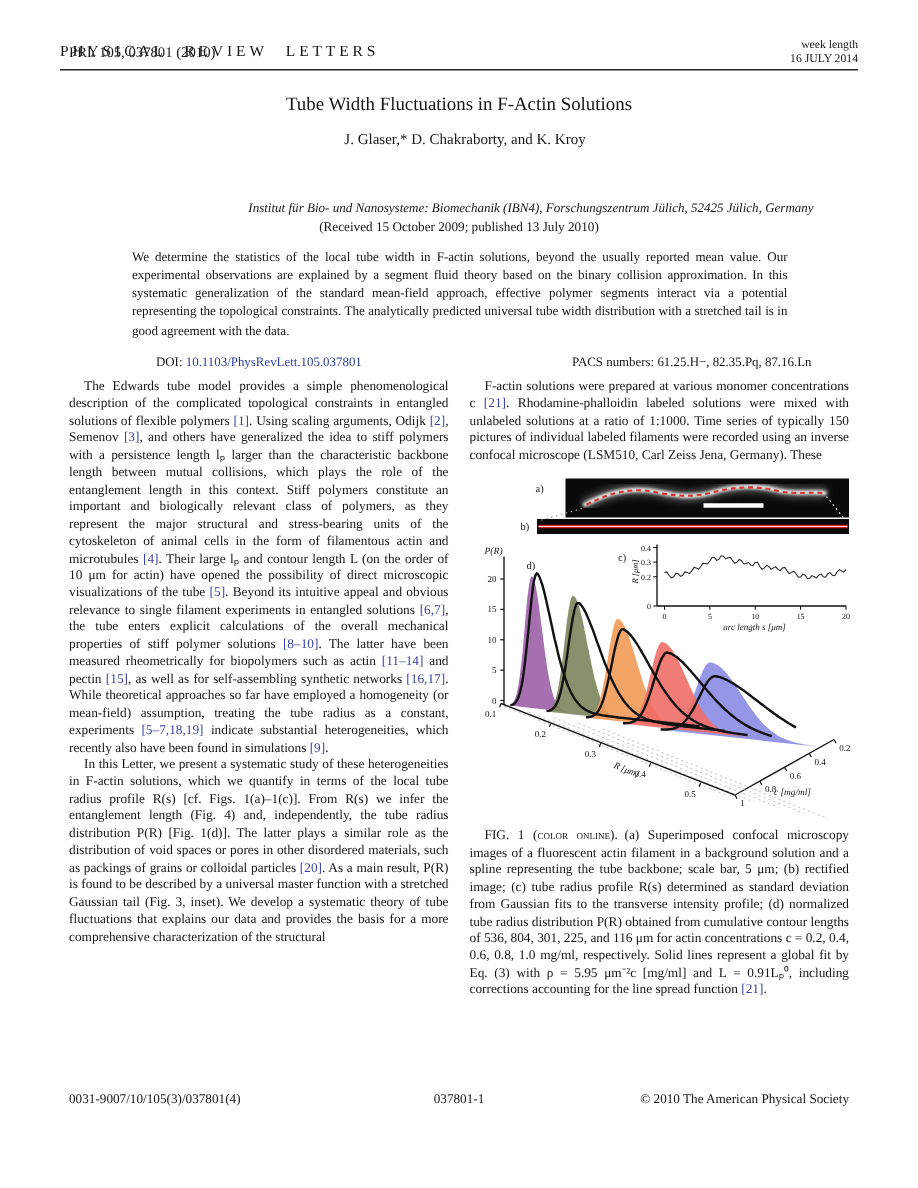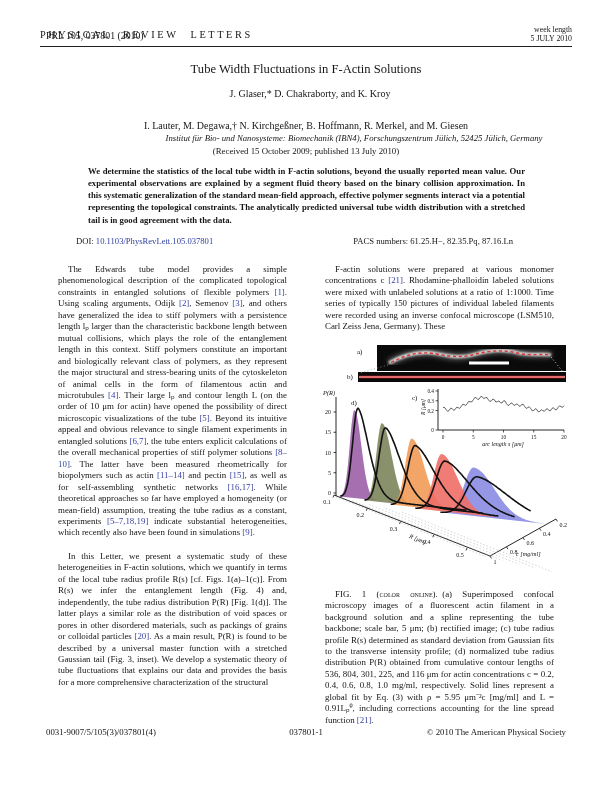--- a/index.html
+++ b/index.html
@@ -15,28 +15,28 @@
   
   .title{position:absolute;top:62px;left:0;width:100%;text-align:center;
          font-size:12.6px;font-weight:normal;}
   .authors1{position:absolute;top:88px;left:4px;width:100%;text-align:center;font-size:10px;}
   .affil1{position:absolute;top:101px;left:0;width:100%;text-align:center;font-style:italic;font-size:8.7px;}
   .authors2{position:absolute;top:120px;left:0;width:100%;text-align:center;font-size:10px;}
   .affil2{position:absolute;top:133px;left:0;width:100%;text-align:center;font-style:italic;font-size:8.7px;margin-left:48px;}
   .received{position:absolute;top:145.5px;left:0;width:100%;text-align:center;font-size:8.8px;}
   
   .abstract{position:absolute;top:165px;left:88px;width:437px;font-size:8.7px;
-            line-height:12.15px;text-align:justify;font-weight:bold;}
-  .doirow{position:absolute;top:236px;left:76px;width:437px;font-size:8.6px;
+            line-height:12.15px;text-align:justify;}
+  .doirow{position:absolute;top:236px;left:104px;width:437px;font-size:8.6px;
           display:flex;justify-content:space-between;}
   
   .col{position:absolute;top:252px;width:253px;}
   .col-left{left:46px;}
   .col-right{left:313px;}
-  .col p{margin:12px;text-indent:10px;font-size:8.9px;line-height:11.45px;text-align:justify;}
+  .col p{margin:0;text-indent:10px;font-size:8.9px;line-height:11.45px;text-align:justify;}
   .col p.noindent{text-indent:0;}
   figure{margin:10px 0 0 0;padding:0;}
   .fig-caption{margin-top:5px;font-size:8.45px;line-height:11.55px;text-align:justify;}
   .cap-lead{font-variant:small-caps;}
   svg{overflow:visible;display:block;}
   svg text{font-family:"Liberation Serif",serif;fill:#111;}
   
   .ftr{position:absolute;top:727px;left:46px;right:46px;font-size:8.8px;}
   .ftr-left{position:absolute;left:0;}
   .ftr-center{position:absolute;left:0;right:0;text-align:center;}
@@ -45,29 +45,28 @@
 </head>
 <body>
 
 <div class="page">
 
   <div class="hdr">
     <span class="hdr-left">PRL 105, 037801 (2010)</span>
     <span class="hdr-center">PHYSICAL REVIEW LETTERS</span>
     <span class="hdr-right">
       <span>week length</span><br>
-      <span>5 JULY 2010</span>
+      <span>16 JULY 2014</span>
     </span>
   </div>
   <div class="hdr-rule"></div>
 
   <div class="title">Tube Width Fluctuations in F-Actin Solutions</div>
 
   <div class="authors1">J. Glaser,* D. Chakraborty, and K. Kroy</div>
-  <div class="authors2">I. Lauter, M. Degawa,† N. Kirchgeßner, B. Hoffmann, R. Merkel, and M. Giesen</div>
   <div class="affil2">Institut für Bio- und Nanosysteme: Biomechanik (IBN4), Forschungszentrum Jülich, 52425 Jülich, Germany</div>
   <div class="received">(Received 15 October 2009; published 13 July 2010)</div>
 
   <div class="abstract">We determine the statistics of the local tube width in F-actin solutions, beyond the usually reported mean value. Our experimental observations are explained by a segment fluid theory based on the binary collision approximation. In this systematic generalization of the standard mean-field approach, effective polymer segments interact via a potential representing the topological constraints. The analytically predicted universal tube width distribution with a stretched tail is in good agreement with the data.</div>
 
   <div class="doirow">
     <span>
       <span>DOI:</span>
       <span class="doi-link" style="color: rgb(44, 62, 158);">10.1103/PhysRevLett.105.037801</span>
     </span>
@@ -195,17 +194,17 @@
             <text x="99" y="55" font-size="7" text-anchor="start">c)</text>
             <polyline points="130.0,62.6 131.5,62.3 133.0,64.5 134.5,66.3 136.1,65.5 137.6,63.2 139.1,63.5 140.6,65.3 142.1,64.5 143.6,62.3 145.1,62.6 146.6,63.4 148.2,61.6 149.7,59.3 151.2,59.6 152.7,60.5 154.2,58.7 155.7,56.4 157.2,56.7 158.7,57.0 160.3,54.8 161.8,52.5 163.3,52.8 164.8,54.6 166.3,53.8 167.8,51.5 169.3,51.8 170.8,53.6 172.3,52.8 173.9,52.5 175.4,54.8 176.9,56.6 178.4,55.8 179.9,54.0 181.4,54.8 182.9,57.0 184.4,56.7 186.0,55.9 187.5,57.7 189.0,58.0 190.5,55.8 192.0,55.9 193.5,58.7 195.0,60.5 196.6,59.6 198.1,57.9 199.6,58.7 201.1,60.5 202.6,59.6 204.1,58.8 205.6,60.6 207.1,61.4 208.6,59.6 210.2,59.3 211.7,61.6 213.2,63.4 214.7,62.6 216.2,61.8 217.7,63.5 219.2,65.8 220.8,65.5 222.3,63.7 223.8,64.5 225.3,66.8 226.8,66.5 228.3,64.7 229.8,65.5 231.3,66.3 232.8,64.5 234.4,63.7 235.9,65.5 237.4,65.8 238.9,63.5 240.4,62.7 241.9,64.5 243.4,64.8 244.9,62.6 246.5,60.8 248.0,61.6 249.5,62.4 251.0,60.6" fill="none" stroke="#222" stroke-width="0.7"></polyline>
           </g>
       </svg>
     </figure>
 
     <p class="fig-caption" id="fig-caption"><span class="cap-lead">FIG. 1 (color online).</span> (a) Superimposed confocal microscopy images of a fluorescent actin filament in a background solution and a spline representing the tube backbone; scale bar, 5 μm; (b) rectified image; (c) tube radius profile R(s) determined as standard deviation from Gaussian fits to the transverse intensity profile; (d) normalized tube radius distribution P(R) obtained from cumulative contour lengths of 536, 804, 301, 225, and 116 μm for actin concentrations c = 0.2, 0.4, 0.6, 0.8, 1.0 mg/ml, respectively. Solid lines represent a global fit by Eq. (3) with ρ = 5.95 μm⁻²c [mg/ml] and L = 0.91Lₚ⁰, including corrections accounting for the line spread function <span style="color:#3a43a3">[21]</span>.</p>
   </div>
 
   <div class="ftr">
-    <span class="ftr-left">0031-9007/5/105(3)/037801(4)</span>
+    <span class="ftr-left">0031-9007/10/105(3)/037801(4)</span>
     <span class="ftr-center">037801-1</span>
     <span class="ftr-right">© 2010  The American Physical Society</span>
   </div>
 </div>
 
 </body></html>

